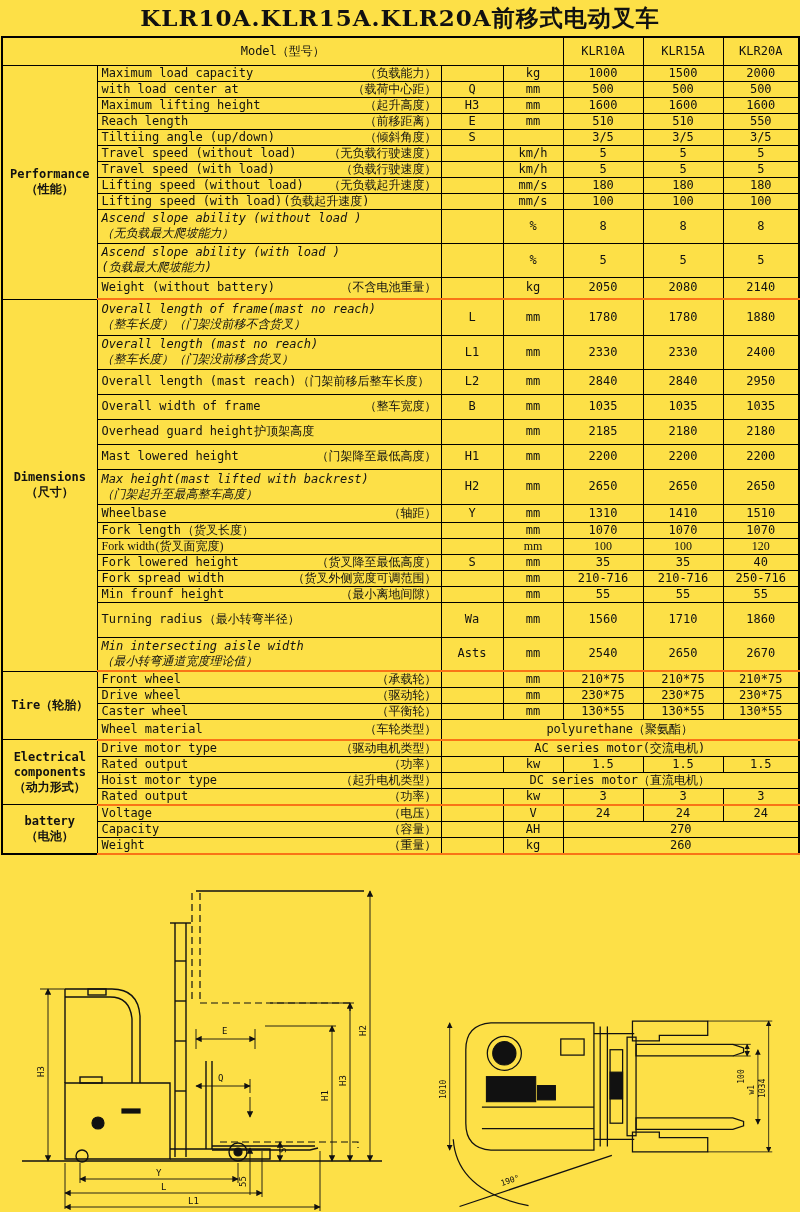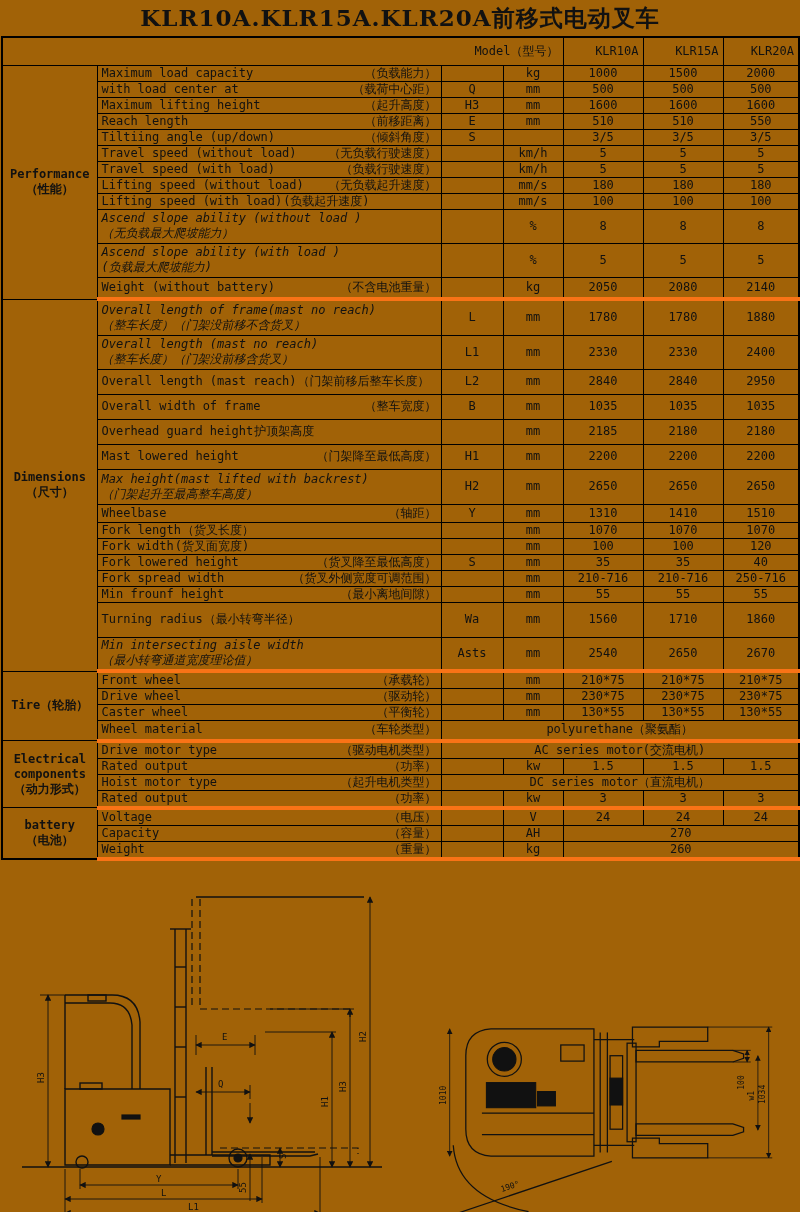--- a/index.html
+++ b/index.html
@@ -1,29 +1,29 @@
 <!DOCTYPE html>
 <html><head>
 <meta charset="utf-8">
 <style>
   html,body{margin:0;padding:0;background:#fff;}
-  .page{position:relative;width:800px;height:1212px;background:#a16207;color:#111;
+  .page{position:relative;width:800px;height:1212px;background:#fde047;color:#111;
         font-family:"DejaVu Sans Mono","Liberation Mono",monospace;overflow:hidden;}
   .title{margin:0;padding:3px 0 2px 0;text-align:center;font-size:23px;font-weight:bold;
          font-family:"DejaVu Serif","Liberation Serif",serif;letter-spacing:1px;}
   table.spec{border-collapse:collapse;table-layout:fixed;width:797px;margin:0 1px;
              border:2px solid #000;}
   table.spec td{border:1px solid #000;padding:0 4px;font-size:12px;line-height:1.25;
                 overflow:hidden;white-space:nowrap;}
-  td.hdr{text-align:right;font-size:13px;}
+  td.hdr{text-align:center;font-size:13px;}
   tr.hrow{height:28px;}
   td.sec{text-align:center;font-weight:bold;font-size:12px;padding:0 1px;
          border-bottom:2px solid #000;white-space:normal;}
   td.c{text-align:center;}
-  tr.sec-end td{border-bottom:4px solid #f97316;}
+  tr.sec-end td{border-bottom:2px solid #f97316;}
   .d{display:flex;align-items:center;width:100%;}
   .d.split{justify-content:space-between;}
   .d.inline{justify-content:flex-start;gap:1px;}
   .d.stack{display:block;white-space:normal;}
   .d.stack span{display:block;font-style:italic;}
   .diagrams{position:relative;width:800px;height:356px;}
   svg text{font-family:"DejaVu Sans Mono","Liberation Mono",monospace;font-size:9px;fill:#111;}
   .mach{stroke:#111;stroke-width:1.4;fill:none;}
   .machf{stroke:#111;stroke-width:1.2;fill:#111;}
   .dash{stroke:#111;stroke-width:1.2;fill:none;stroke-dasharray:7 4;}
@@ -329,21 +329,21 @@
               <span>Fork length</span>
               <span>（货叉长度）</span>
             </div>
           </td>
           <td class="c"></td>
           <td class="c">mm</td>
           <td class="c">1070</td>
           <td class="c">1070</td>
           <td class="c">1070</td>
         </tr>
-        <tr style="height: 16px;">
+        <tr style="height: 16px; font-family: Liberation Serif, serif;">
           <td>
             <div class="d inline">
               <span>Fork width</span>
               <span>(货叉面宽度)</span>
             </div>
           </td>
           <td class="c"></td>
           <td class="c">mm</td>
           <td class="c">100</td>
           <td class="c">100</td>

